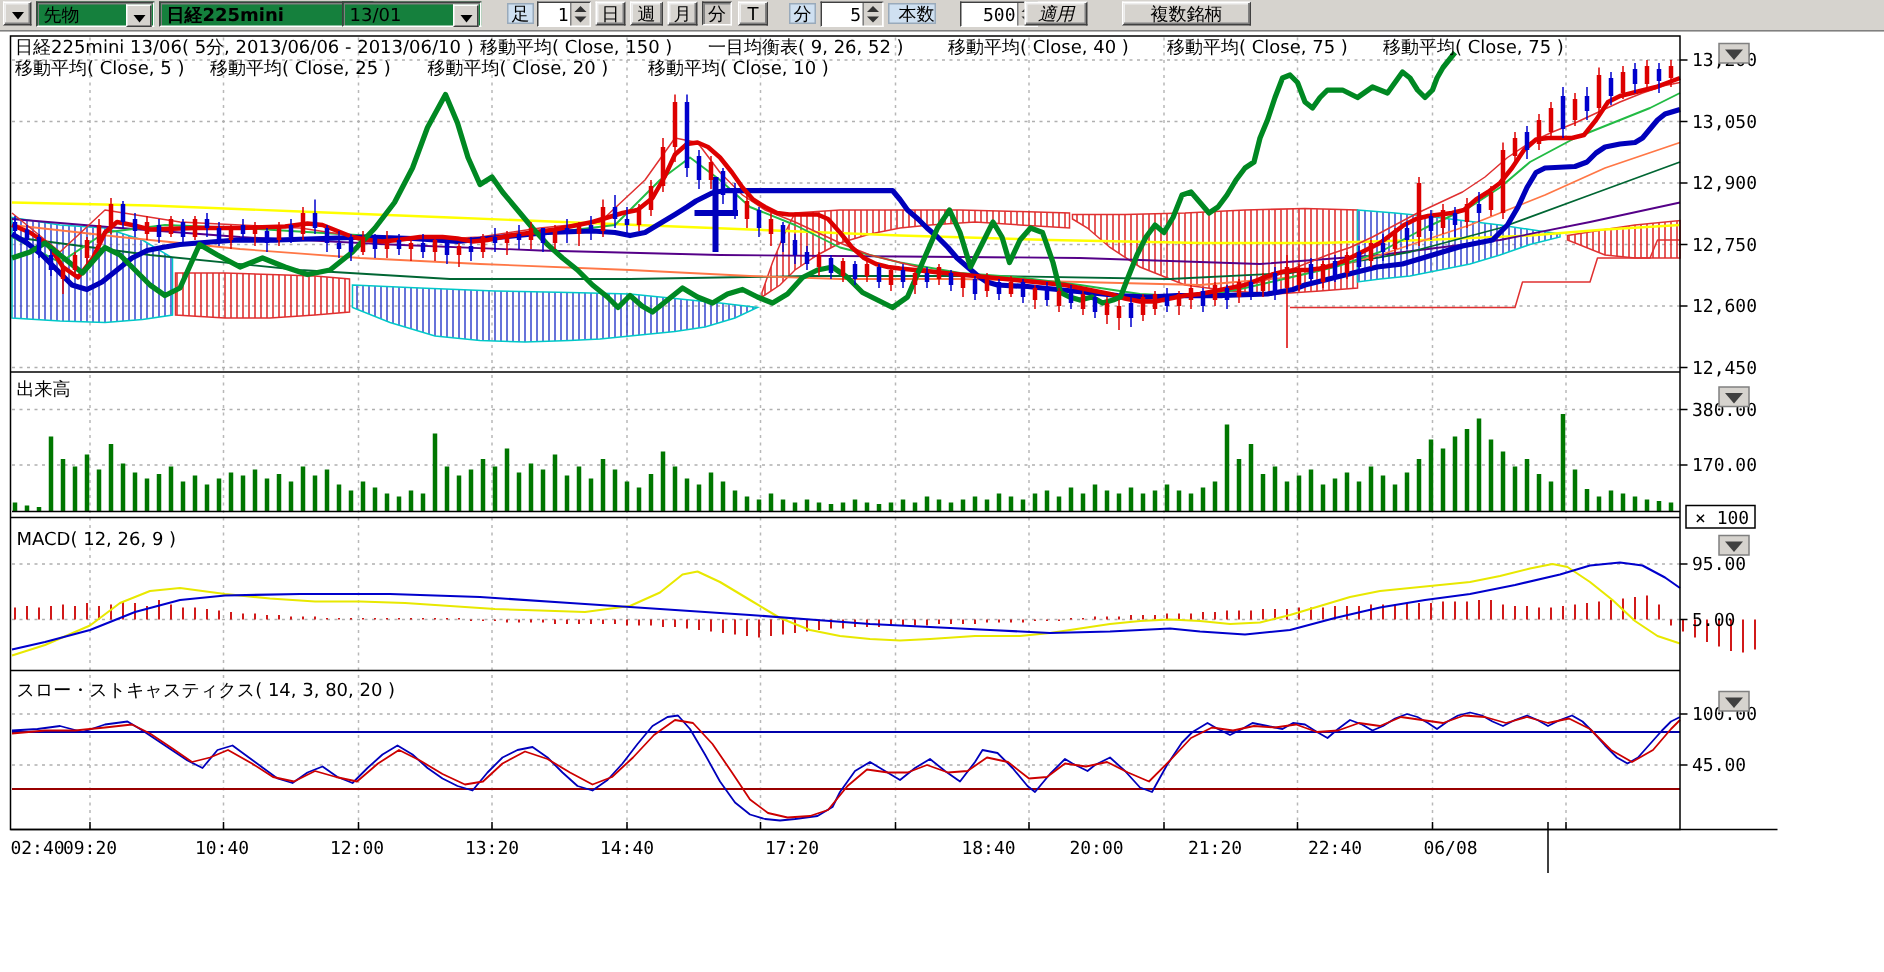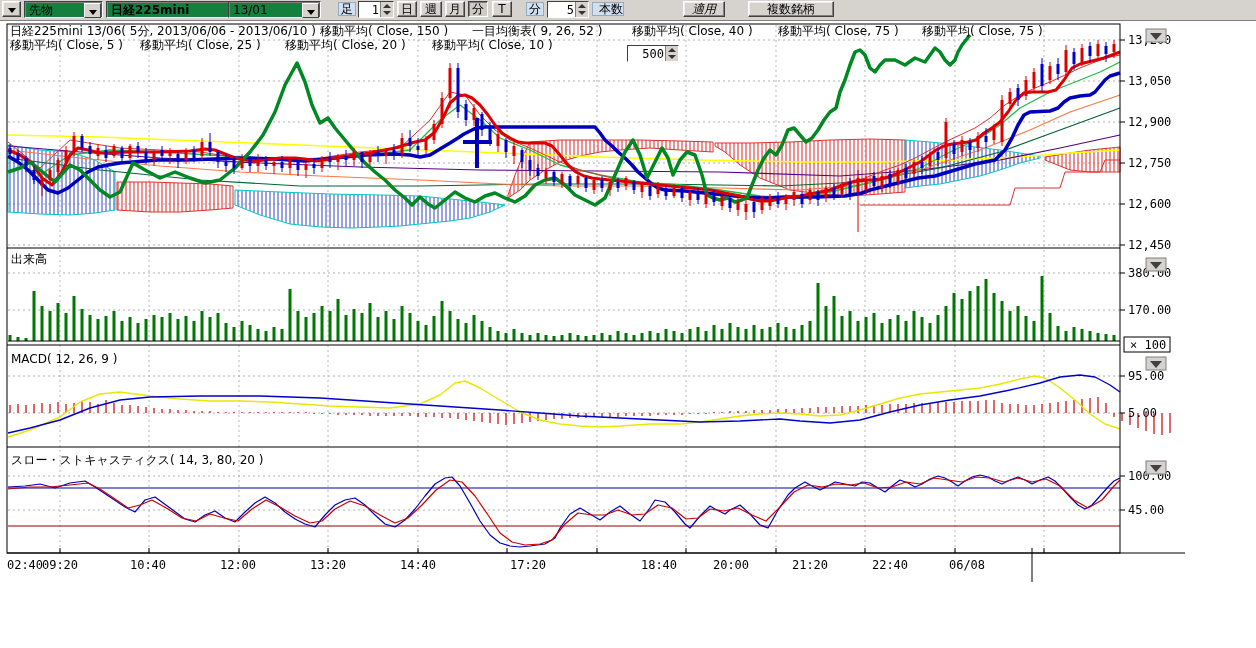--- a/index.html
+++ b/index.html
@@ -62,21 +62,21 @@
   <div class="tbtn" style="left:492px;width:20px;">T</div>
   <span class="tlabel" style="left:526px;width:18px;">分</span>
   <div class="spin" style="left:547px;width:42px;">
     <span class="val">5</span>
     <span class="ud">
         <i class="up"></i>
         <i class="dn"></i>
       </span>
   </div>
   <span class="tlabel" style="left:592px;width:32px;text-align:right;">本数</span>
-  <div class="spin" style="left:627px;width:52px;margin-top:44px;">
+  <div class="spin" style="left:640px;width:52px;">
     <span class="val">500</span>
     <span class="ud">
         <i class="up"></i>
         <i class="dn"></i>
       </span>
   </div>
   <div class="tbtn" style="left:683px;width:42px;font-style:italic;">適用</div>
   <div class="tbtn" style="left:748px;width:86px;">複数銘柄</div>
 </div>
 

